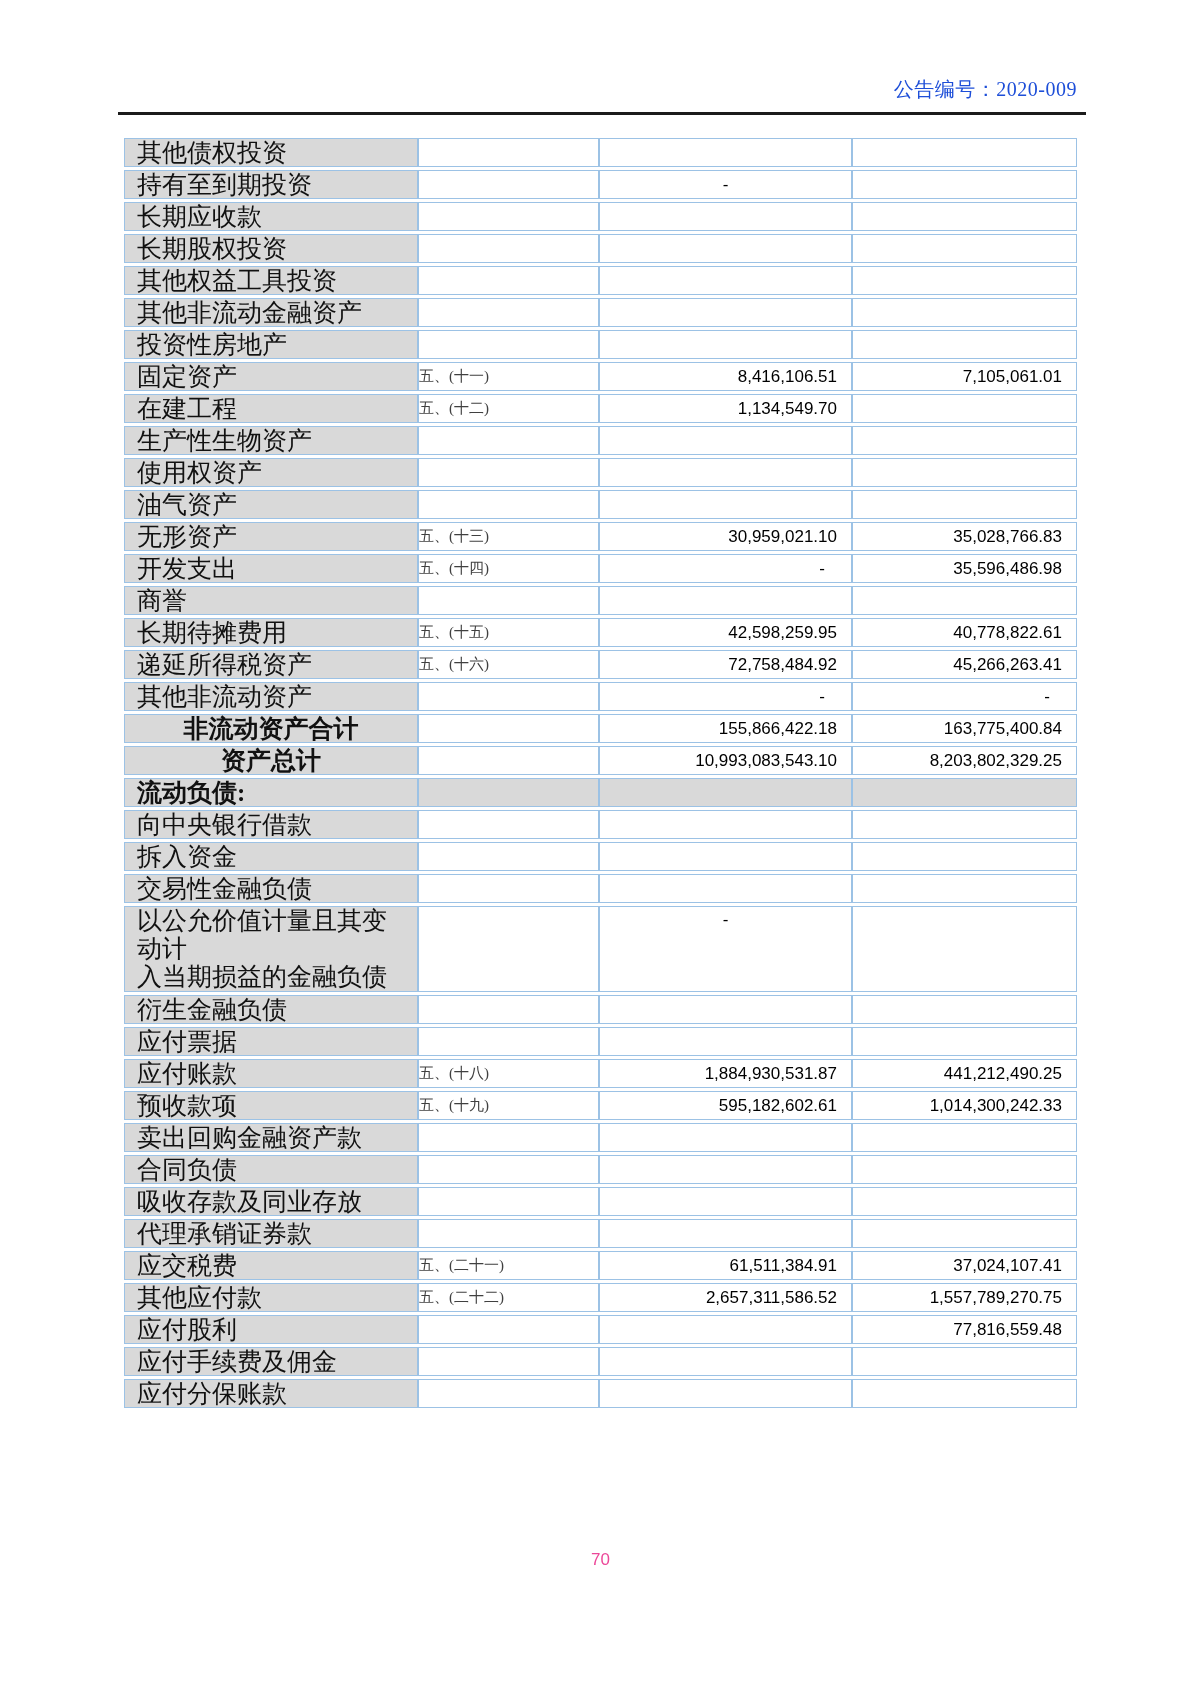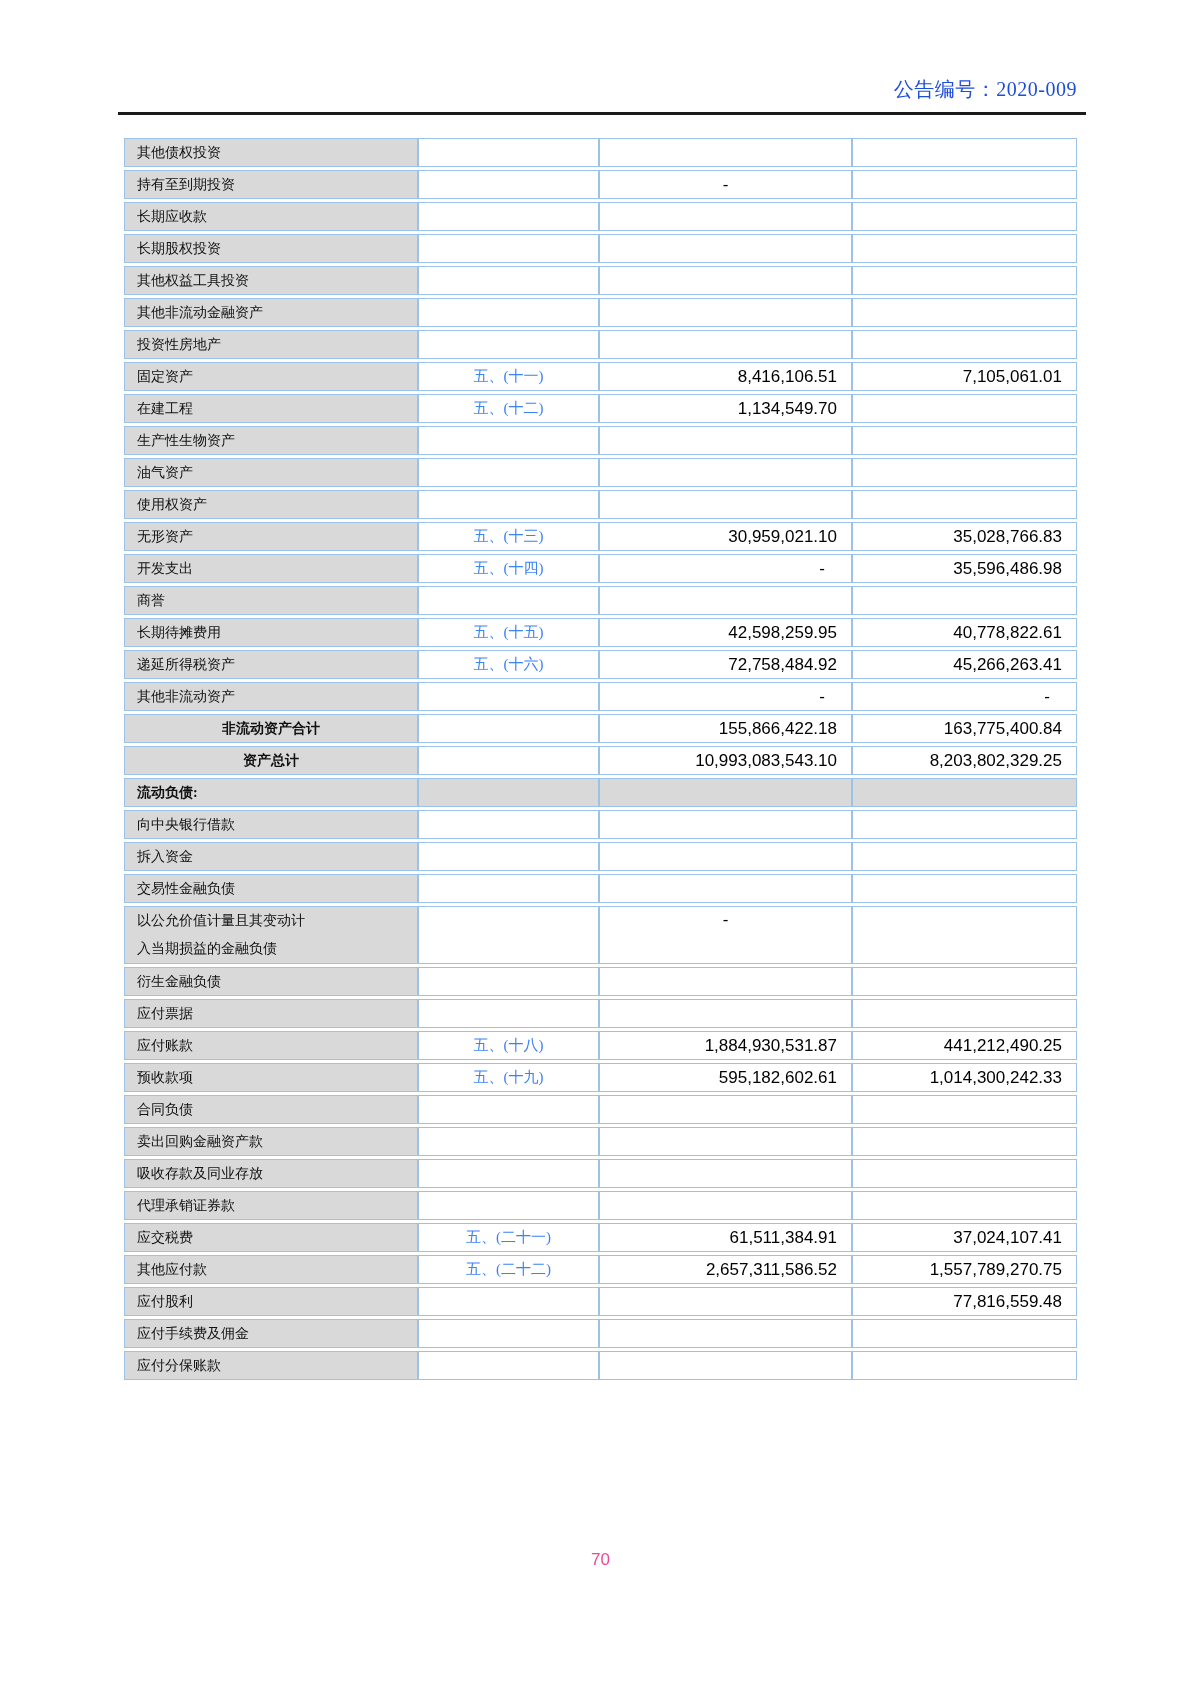--- a/index.html
+++ b/index.html
@@ -47,40 +47,39 @@
 
   td {
     border: 1px solid #9CC2E5;
     background: #ffffff;
     padding: 0;
     vertical-align: middle;
     overflow: hidden;
   }
   .c-label {
     background: #D9D9D9;
-    font-size: 14px;
+    font-size: 25px;
     padding-left: 12px;
     padding-right: 8px;
     white-space: pre-line;
     line-height: 27px;
   }
   tr.tall .c-label { line-height: 28px; }
   .c-label.indent { }
 
   tr.section td { background: #D9D9D9; }
   tr.section .c-label,
   tr.subtotal .c-label,
   tr.total .c-label { font-weight: bold; margin-top: 27px; }
   tr.subtotal .c-label,
   tr.total .c-label { text-align: center; padding-left: 0; padding-right: 0; }
 
   .c-note {
-    text-align: center;
     font-size: 15px;
-    color: #3b82f6;
+    color: #404040;
   }
   .c-amt {
     text-align: right;
     font-family: "Liberation Sans", sans-serif;
     font-size: 17px;
     color: #000000;
     padding-right: 14px;
   }
   .c-amt.align-center { text-align: center; padding-right: 0; }
   .c-amt.dash-right { padding-right: 26px; }
@@ -166,27 +165,27 @@
           <td class="c-amt">1,134,549.70</td>
           <td class="c-amt"></td>
         </tr>
         <tr class="row">
           <td class="c-label">生产性生物资产</td>
           <td class="c-note"></td>
           <td class="c-amt"></td>
           <td class="c-amt"></td>
         </tr>
         <tr class="row">
+          <td class="c-label">使用权资产</td>
+          <td class="c-note"></td>
+          <td class="c-amt"></td>
+          <td class="c-amt"></td>
+        </tr>
+        <tr class="row">
           <td class="c-label">油气资产</td>
-          <td class="c-note"></td>
-          <td class="c-amt"></td>
-          <td class="c-amt"></td>
-        </tr>
-        <tr class="row">
-          <td class="c-label">使用权资产</td>
           <td class="c-note"></td>
           <td class="c-amt"></td>
           <td class="c-amt"></td>
         </tr>
         <tr class="row">
           <td class="c-label">无形资产</td>
           <td class="c-note">五、(十三)</td>
           <td class="c-amt">30,959,021.10</td>
           <td class="c-amt">35,028,766.83</td>
         </tr>
@@ -281,27 +280,27 @@
           <td class="c-amt">1,884,930,531.87</td>
           <td class="c-amt">441,212,490.25</td>
         </tr>
         <tr class="row">
           <td class="c-label">预收款项</td>
           <td class="c-note">五、(十九)</td>
           <td class="c-amt">595,182,602.61</td>
           <td class="c-amt">1,014,300,242.33</td>
         </tr>
         <tr class="row">
+          <td class="c-label">卖出回购金融资产款</td>
+          <td class="c-note"></td>
+          <td class="c-amt"></td>
+          <td class="c-amt"></td>
+        </tr>
+        <tr class="row">
           <td class="c-label">合同负债</td>
-          <td class="c-note"></td>
-          <td class="c-amt"></td>
-          <td class="c-amt"></td>
-        </tr>
-        <tr class="row">
-          <td class="c-label">卖出回购金融资产款</td>
           <td class="c-note"></td>
           <td class="c-amt"></td>
           <td class="c-amt"></td>
         </tr>
         <tr class="row">
           <td class="c-label">吸收存款及同业存放</td>
           <td class="c-note"></td>
           <td class="c-amt"></td>
           <td class="c-amt"></td>
         </tr>

